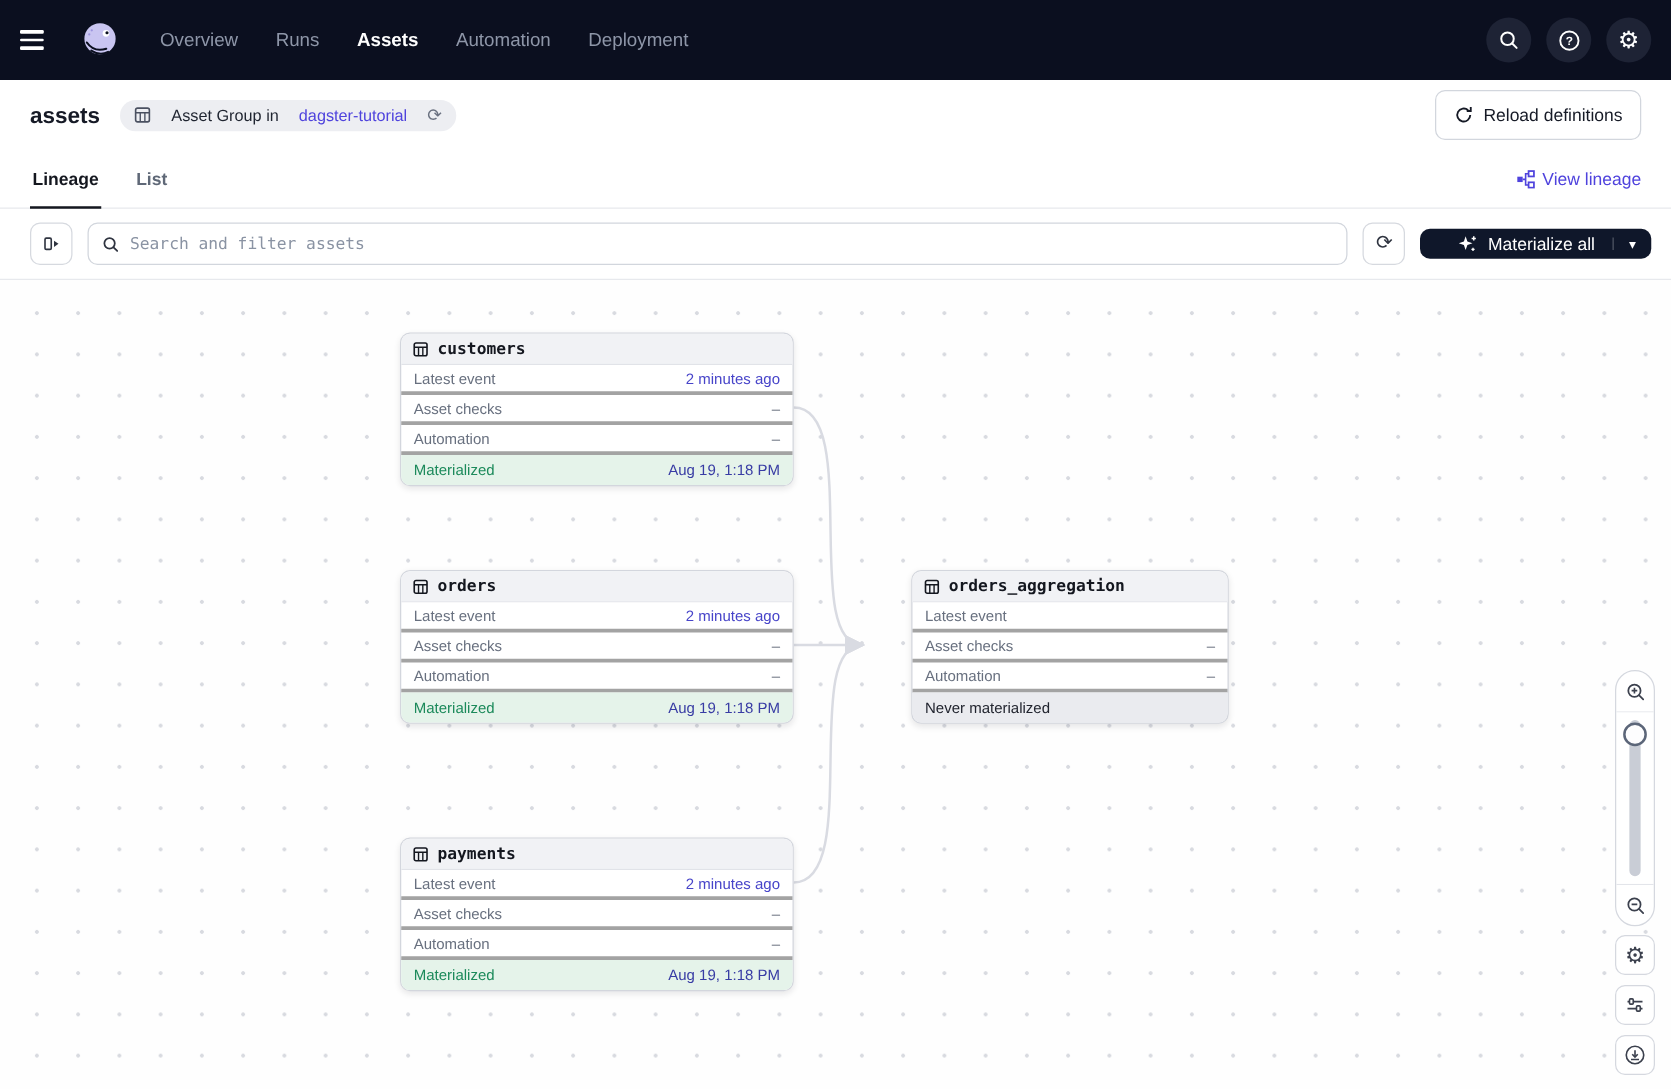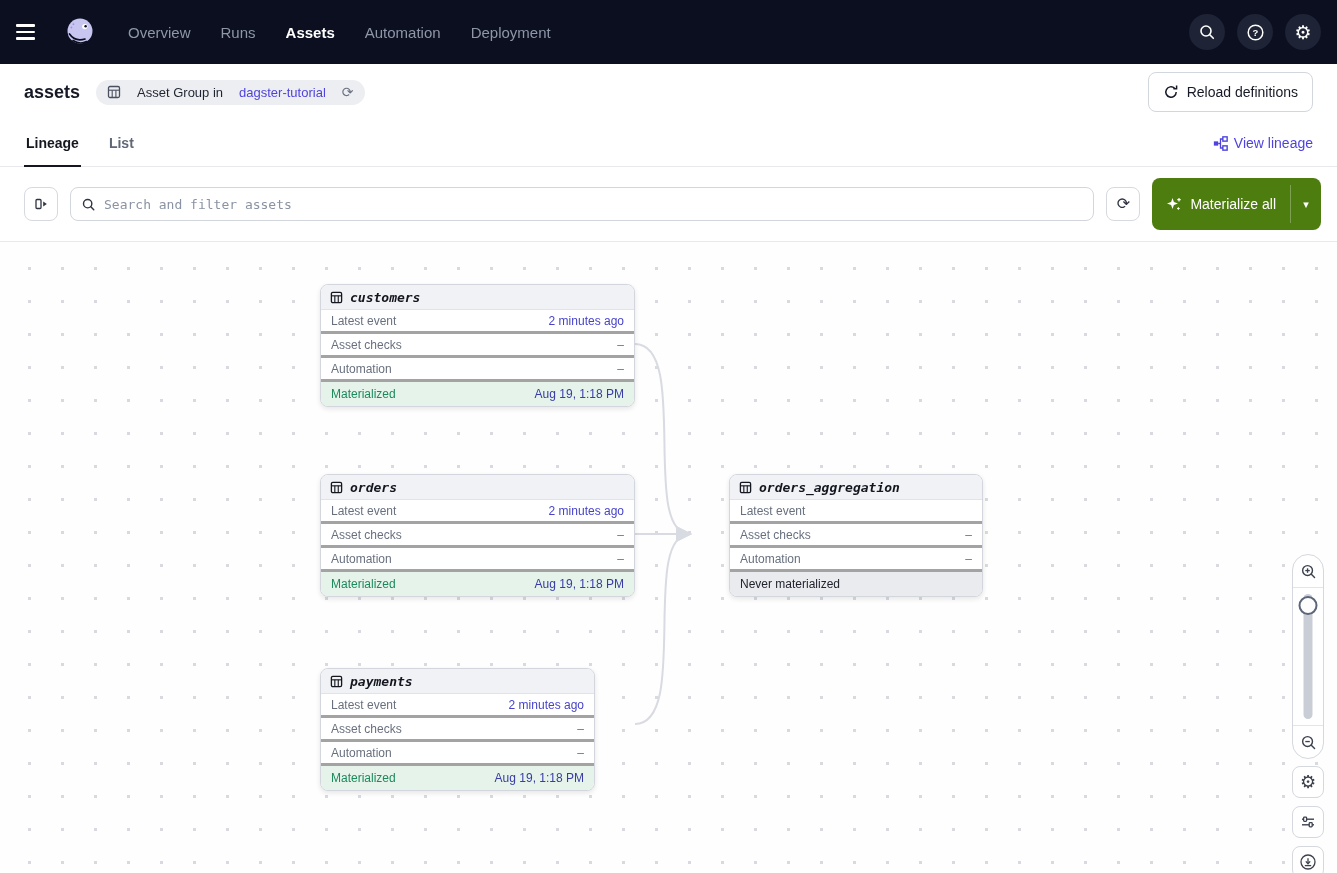--- a/index.html
+++ b/index.html
@@ -43,38 +43,38 @@
   
   .toolbar { display:flex; align-items:center; gap:12px; padding:11px 16px 11px 24px; }
   .icon-btn-light { width:34px; height:34px; min-width:34px; border:1px solid #D6D9DF; border-radius:8px;
                     background:#fff; display:flex; align-items:center; justify-content:center; color:#2F3440; }
   .refresh-glyph { font-size:16px; line-height:1; color:#2F3440; }
   .search-box { flex:1; height:34px; border:1px solid #D2D6DD; border-radius:8px; display:flex;
                 align-items:center; gap:8px; padding:0 10px; background:#fff; }
   .search-box input { border:none; outline:none; flex:1; font-family:"DejaVu Sans Mono", monospace;
                       font-size:13px; color:#2F3440; background:transparent; }
   .search-box input::placeholder { color:#8A93A3; }
-  .materialize-btn { display:flex; align-items:stretch; height:52px; background:#4d7c0f;
-                     border-radius:8px; color:#fff; overflow:hidden; }
+  .materialize-btn { display:flex; align-items:stretch; height:24px; background:#0f172a;
+                     border-radius:8px; color:#fff; overflow:hidden;padding-left:16px; }
   .materialize-main { display:flex; align-items:center; gap:8px; padding:0 14px; background:none;
                       border:none; color:#fff; font-size:14px; }
   .materialize-divider { width:1px; background:rgba(255,255,255,0.28); margin:7px 0; }
   .materialize-caret { width:30px; background:none; border:none; color:#fff; font-size:11px; }
 
   
   .graph { position:relative; height:648px; border-top:1px solid #E7E9ED; background-color:#FEFEFE;
            background-image:radial-gradient(circle, #D8DAE0 1.5px, transparent 1.7px);
            background-size:33px 33px; background-position:13px 10px; overflow:hidden; }
   .edges { position:absolute; inset:0; pointer-events:none; }
 
   .node { position:absolute; background:#fff; border:1px solid #D3D6DD; border-radius:8px;
           box-shadow:0 2px 5px rgba(20,24,34,0.10); font-size:12px; cursor:pointer; }
   .node-header { height:25px; background:#F1F2F5; border-bottom:1px solid #E1E3E8; border-radius:7px 7px 0 0;
                  display:flex; align-items:center; gap:7px; padding:0 9px;
-                 font-family:"DejaVu Sans Mono", monospace; font-weight:700; font-size:13px; color:#14171F;font-style:italic; }
+                 font-family:"DejaVu Sans Mono", monospace; font-weight:700; font-size:13px; color:#14171F; }
   .node-row { height:24px; display:flex; justify-content:space-between; align-items:center;
               padding:0 10px; border-bottom:3px solid #a3a3a3; }
   .node-row .row-label { color:#68707F; }
   .node-row .row-value { color:#6E7684; }
   .node-row .row-value.link { color:#4744C9; }
   .status-row { height:24px; display:flex; justify-content:space-between; align-items:center;
                 padding:0 10px; border-radius:0 0 7px 7px; }
   .status-row.materialized { background:#E5F3EA; }
   .status-row.materialized .status-label { color:#1C8A5B; }
   .status-row.materialized .status-value { color:#383CA4; }
@@ -282,21 +282,21 @@
         </div>
         <div class="node-row">
           <span class="row-label">Automation</span>
           <span class="row-value">–</span>
         </div>
         <div class="status-row materialized">
           <span class="status-label">Materialized</span>
           <span class="status-value">Aug 19, 1:18 PM</span>
         </div>
       </div>
-      <div class="node" style="left: 320px; top: 426px; width: 275px;">
+      <div class="node" style="left: 320px; top: 446px; width: 315px;">
         <div class="node-header">
           <span style="display: flex;">
             <svg width="13" height="13" viewBox="0 0 14 14">
               <rect x="1.5" y="1.5" width="11" height="11" rx="1.5" fill="none" stroke="#14171F" stroke-width="1.4"></rect>
               <line x1="1.5" y1="5.2" x2="12.5" y2="5.2" stroke="#14171F" stroke-width="1.2"></line>
               <line x1="5.2" y1="5.2" x2="5.2" y2="12.5" stroke="#14171F" stroke-width="1.2"></line>
               <line x1="8.9" y1="5.2" x2="8.9" y2="12.5" stroke="#14171F" stroke-width="1.2"></line>
             </svg>
           </span>
           <span>payments</span>

